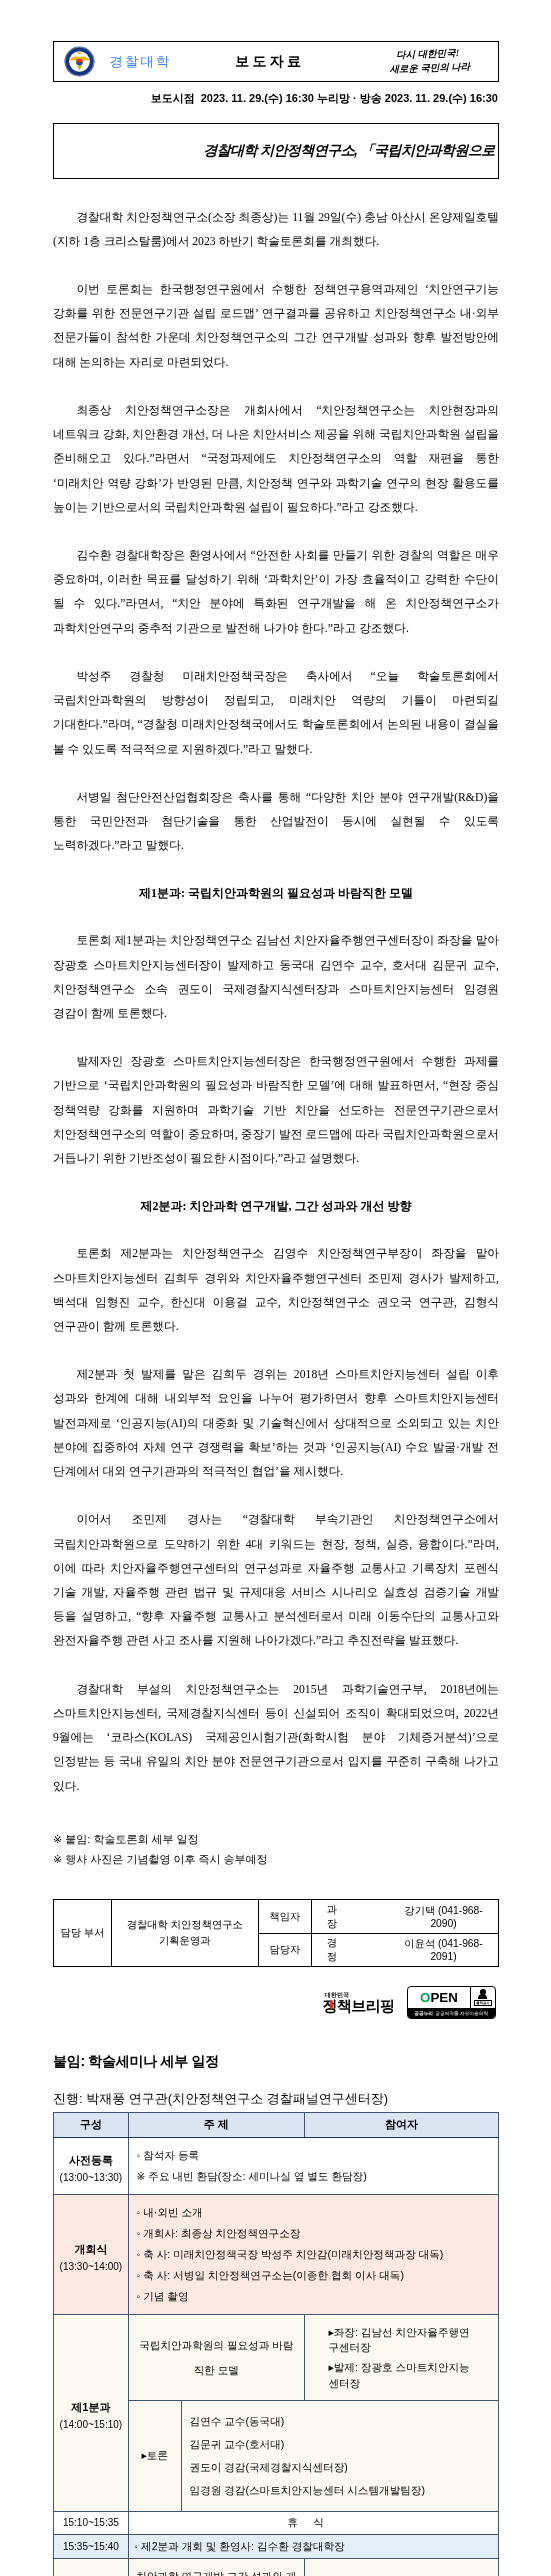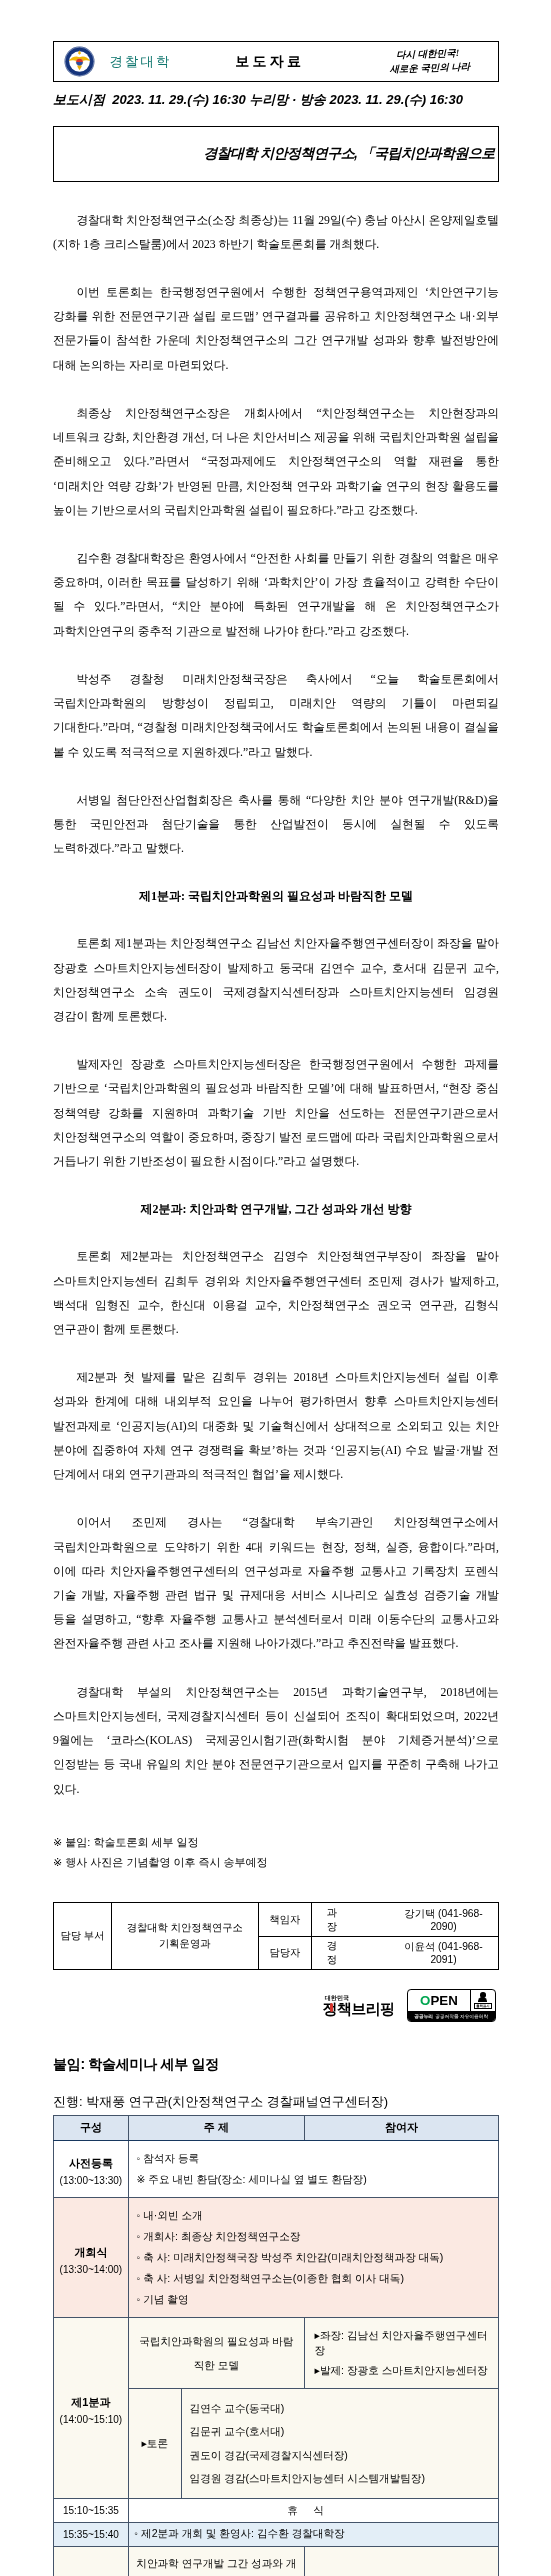--- a/index.html
+++ b/index.html
@@ -14,31 +14,31 @@
     --green:#00a650;
   }
   *{box-sizing:border-box;margin:0;padding:0;}
   html,body{background:#ffffff;}
   body{font-family:"Liberation Serif","DejaVu Serif",serif;color:#000;}
   .page{width:552px;min-height:2576px;margin:0 auto;padding:41px 53px 39px;background:#fff;}
 
   
   .masthead{border:1.1px solid #000;height:41px;display:flex;align-items:center;padding:0 10px;}
   .emblem{width:31px;height:31px;flex:0 0 31px;}
-  .org-name{color:#0f766e;font-family:Liberation Serif, serif;
+  .org-name{color:#3b82f6;font-family:Liberation Serif, serif;
     font-size:13.3px;letter-spacing:2.2px;margin-left:14.5px;}
   .doc-type{flex:1;text-align:center;font-family:"Liberation Sans","DejaVu Sans",sans-serif;
     font-weight:700;font-size:14px;letter-spacing:3.3px;}
   .slogan{width:120px;text-align:center;font-style:italic;font-weight:700;
     font-size:9.5px;line-height:1.5;transform:rotate(-2deg);white-space:nowrap;}
   .slogan .l2{margin-left:3.3px;}
 
-  .release-line{margin:9px 1.1px 16.7px 0;
+  .release-line{text-align:right;margin:9px 1.1px 16.7px 0;
     font-family:"Liberation Sans","DejaVu Sans",sans-serif;
-    font-weight:700;font-size:13px;white-space:pre;font-style:italic;}
+    font-weight:700;font-size:11px;white-space:pre;}
 
   
   .headline-box{border:1.7px solid #000;padding:13.3px 3.3px;text-align:right;
     font-family:"Liberation Sans","DejaVu Sans",sans-serif;
     font-weight:900;font-size:14px;line-height:1.95;letter-spacing:-0.6px;font-style:italic;}
 
   
   .article{margin-top:27px;}
   .body-paragraph{font-size:11.7px;line-height:2.07;text-align:justify;
     text-indent:2em;margin:0 0 24px;word-break:keep-all;}
@@ -99,21 +99,21 @@
   .schedule-table .hdr td{background:var(--blue-bg);text-align:center;font-weight:700;
     font-size:11px;height:16px;border-bottom:1.6px solid var(--navy);}
   .col-label{width:16%;text-align:center;}
   .row-label{font-weight:700;font-size:11px;line-height:2.1;}
   .row-time{font-weight:400;font-size:10px;}
   .cell-lines .cell-line{margin:5.6px 2.2px;line-height:1.45;}
   .opening-row td{background:var(--peach);}
   .panel-row td{background:var(--ivory);}
   .thick-top td{border-top:1.6px solid var(--navy);}
   .topic-cell{text-align:center;line-height:2.3;}
-  .chair-cell .cell-line{margin:5px 4px;}
+  .chair-cell .cell-line{margin:5px 18px;}
   .debate-label{text-align:center;font-size:10.6px;}
   .debate-list .cell-line{margin:7.8px 2.2px;}
   .break-row td{text-align:center;}
   .break-text{letter-spacing:15.6px;text-indent:15.6px;}
   .open2-row td{background:var(--blue2);}
   .time-center{text-align:center;font-size:10px;}
 </style>
 </head>
 <body>
 

